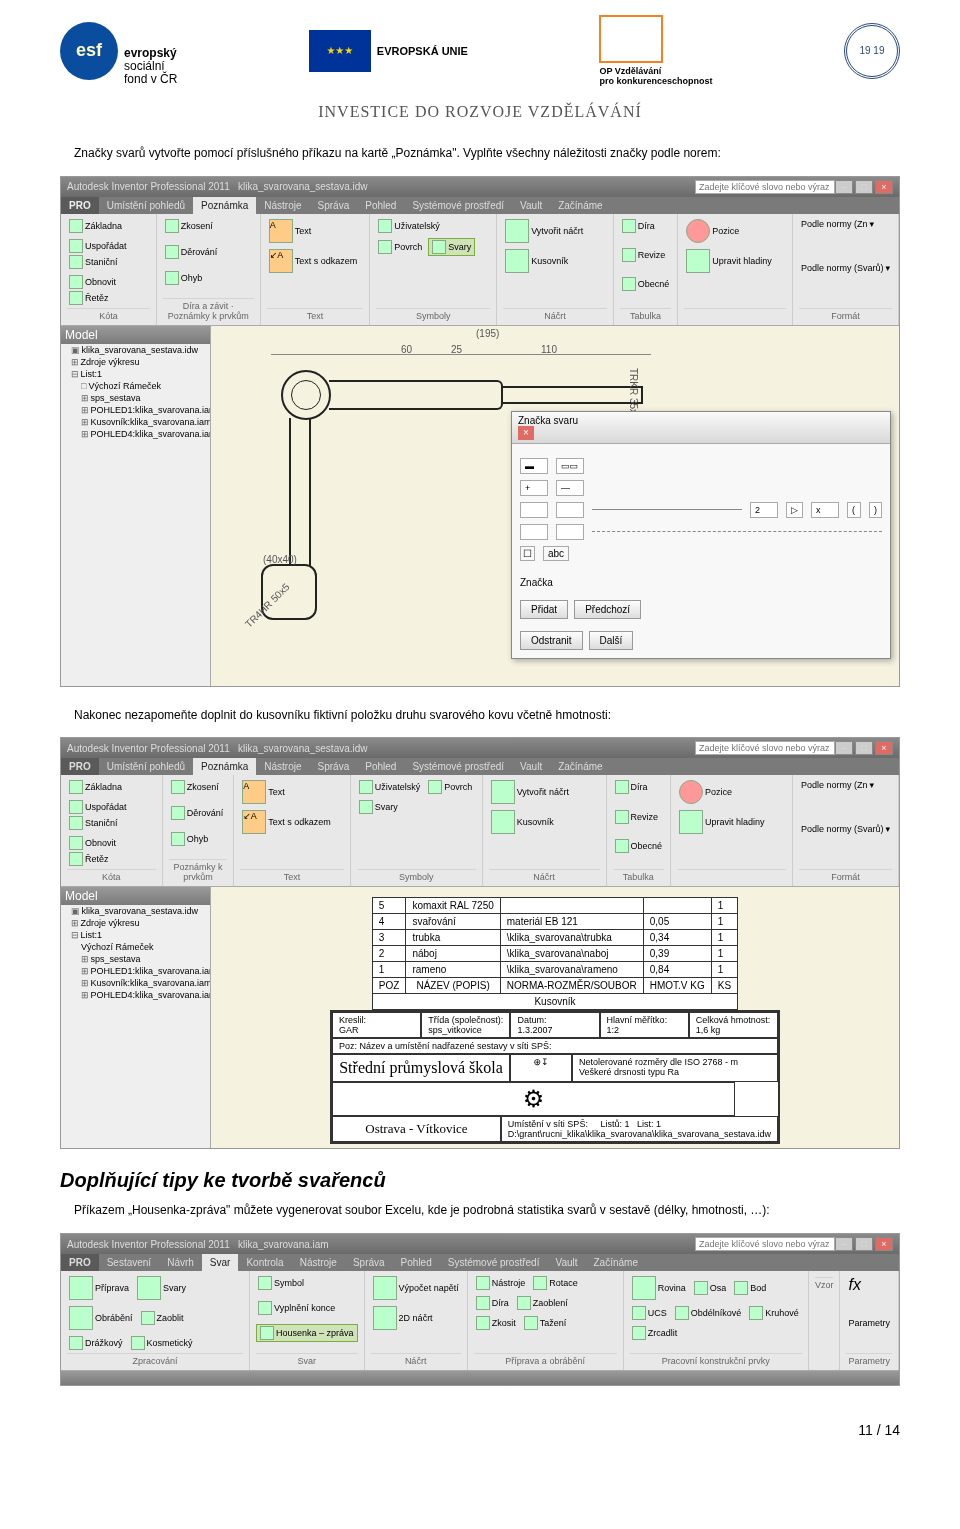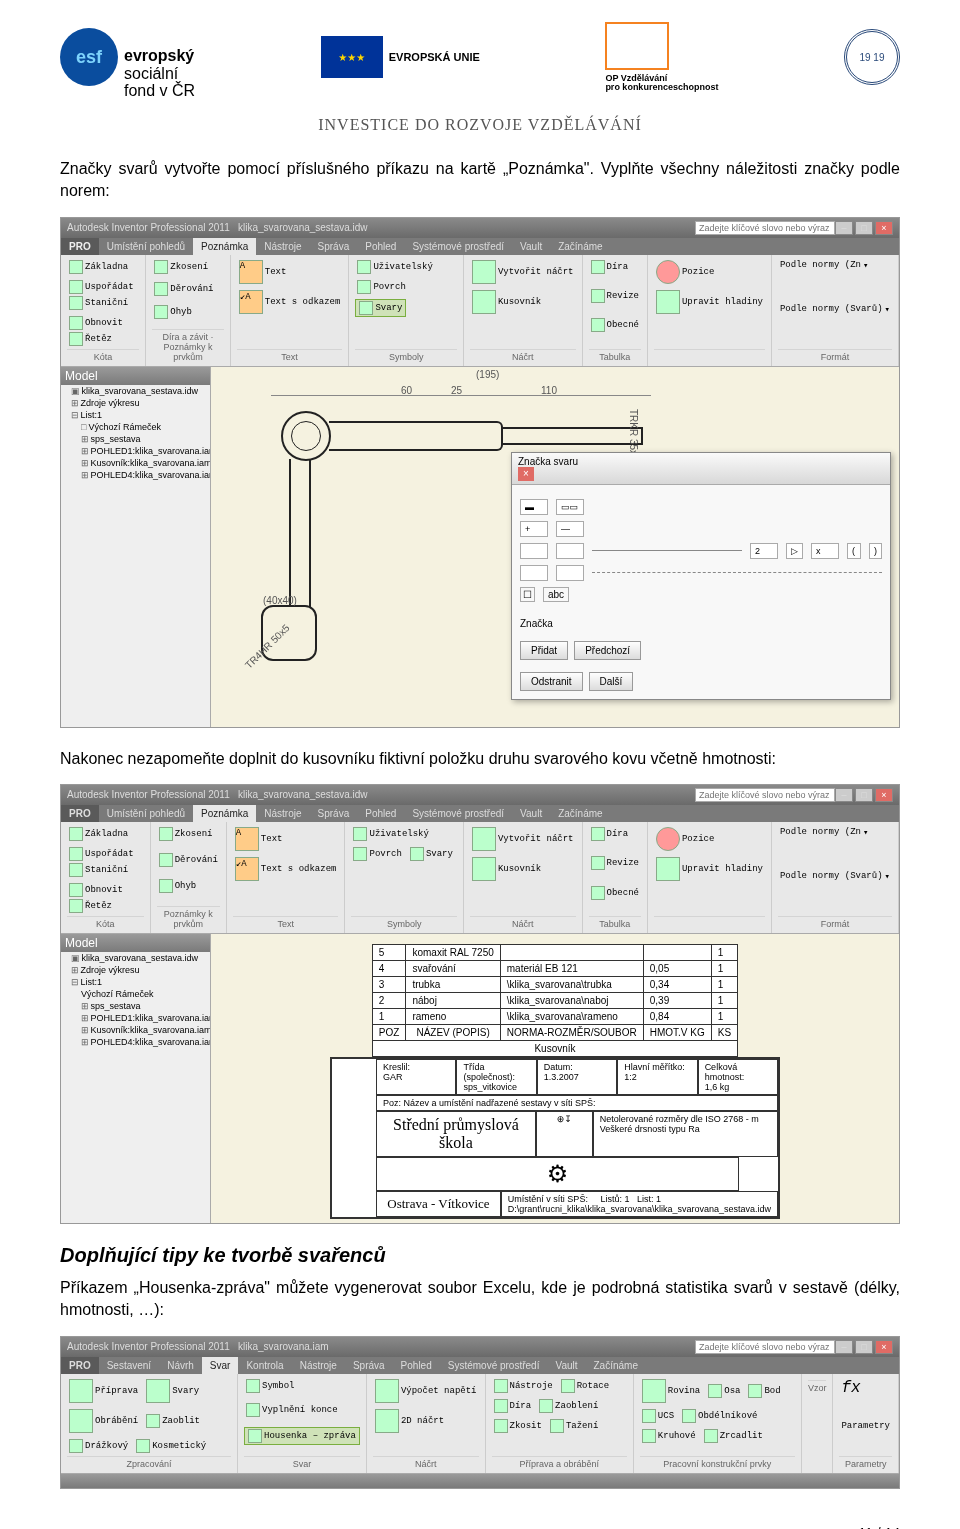--- a/index.html
+++ b/index.html
@@ -22,23 +22,23 @@
     display: flex;
     align-items: center;
     gap: 6px;
   }
   .esf-logo {
     width: 58px; height: 58px;
     background: #0a4d9e;
     border-radius: 50%;
     position: relative;
     display: flex; align-items: center; justify-content: center;
-    color: #7dd3fc; font-size: 18px; font-weight: bold;
-  }
-  .esf-text { font-size: 16px; line-height: 1.1; margin-top: 32px; }
+    color: #fef9c3; font-size: 18px; font-weight: bold;
+  }
+  .esf-text { font-size: 12px; line-height: 1.1; margin-top: 32px; }
   .eu-flag {
     width: 62px; height: 42px;
     background: #003399;
     display: flex; align-items: center; justify-content: center;
     color: gold; font-size: 10px;
   }
   .eu-text { font-size: 11px; font-weight: bold; }
   .msmt-logo { text-align: center; font-size: 10px; }
   .msmt-m { font-size: 28px; color: #1a75bb; font-weight: bold; }
   .msmt-s { font-size: 20px; color: #888; }
@@ -60,24 +60,25 @@
   }
   .investice-line {
     text-align: center;
     font-size: 16px;
     letter-spacing: 1px;
     color: #555;
     margin: 6px 0 24px 0;
     font-family: Georgia, serif;
   }
   .body-text {
-    font-size: 16px;
+    font-size: 12px;
     line-height: 1.4;
     margin-bottom: 14px;
     text-align: justify;
+    margin-left: 14px;
   }
   .screenshot {
     width: 100%;
     border: 1px solid #999;
     background: #f5f2e0;
     margin-bottom: 20px;
   }
   .titlebar {
     background: linear-gradient(#8a8a8a,#6a6a6a);
     color: #ddd;
@@ -105,21 +106,21 @@
     font-size: 9px;
   }
   .ribbon-group {
     border-right: 1px solid #ccc;
     padding: 4px 6px;
     display: flex;
     flex-direction: column;
     justify-content: space-between;
     min-height: 62px;
   }
-  .ribbon-items { display:flex; gap:4px; flex-wrap:wrap;font-family:Liberation Mono, monospace; }
+  .ribbon-items { display:flex; gap:4px; flex-wrap:wrap; }
   .ribbon-item { display:flex; align-items:center; gap:2px; padding:1px 2px; white-space:nowrap;}
   .ribbon-icon { width:14px; height:14px; background:#bfc; border:1px solid #8a8; display:inline-block;}
   .ribbon-icon.big { width:24px; height:24px; }
   .ribbon-label { text-align:center; color:#666; font-size:9px; border-top:1px solid #d4d4d4; padding-top:2px; margin-top:2px;}
   .sel { background:#cfe2b8; border:1px solid #7aae3f; padding:1px 3px;}
   .canvas-area {
     display: flex;
     height: 360px;
   }
   .browser-panel {
@@ -172,21 +173,21 @@
     white-space:nowrap;
   }
   .bom-table th { font-weight:normal; text-align:center;}
   .title-block {
     border:2px solid #333;
     background:#fff;
     font-size:10px;
     margin:0 auto;
     width:450px;
   }
-  .tb-row { display:flex;margin-left:44px; }
+  .tb-row { display:flex; }
   .tb-cell { border:1px solid #333; padding:2px 6px; flex:1; font-size:9px;}
   .tb-big { font-size:16px; font-family:Georgia,serif; text-align:center; padding:4px;}
   .tip-heading {
     font-size: 20px;
     font-style: italic;
     font-weight: bold;
     margin: 8px 0 10px 0;
   }
   .page-num {
     text-align: right;

